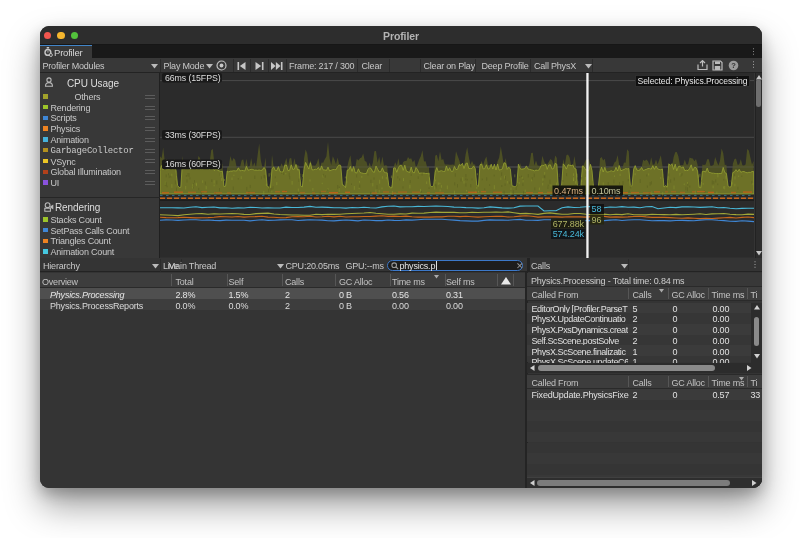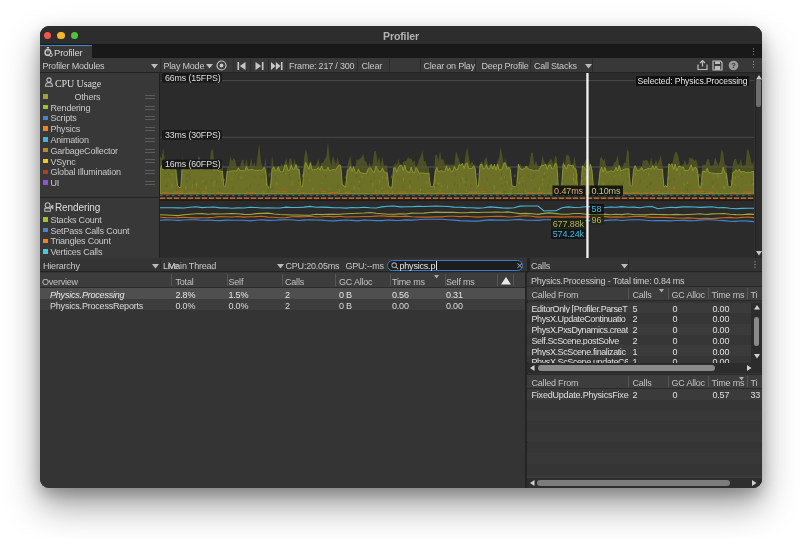--- a/index.html
+++ b/index.html
@@ -62,21 +62,21 @@
 <div style="position:absolute;left:245.5px;top:32.5px;width:1px;height:13px;background:#2b2b2b;"></div>
 <div class="t" style="position:absolute;left:249px;top:36px;">Frame: 217 / 300</div>
 <div style="position:absolute;left:316.5px;top:32.5px;width:1px;height:13px;background:#2b2b2b;"></div>
 <div class="t" style="position:absolute;left:321.5px;top:36px;">Clear</div>
 <div style="position:absolute;left:348.5px;top:32.5px;width:1px;height:13px;background:#2b2b2b;"></div>
 <div style="position:absolute;left:379.5px;top:32.5px;width:1px;height:13px;background:#2b2b2b;"></div>
 <div class="t" style="position:absolute;left:383.5px;top:36px;">Clear on Play</div>
 <div style="position:absolute;left:434.5px;top:32.5px;width:1px;height:13px;background:#2b2b2b;"></div>
 <div class="t" style="position:absolute;left:441.5px;top:36px;">Deep Profile</div>
 <div style="position:absolute;left:489.5px;top:32.5px;width:1px;height:13px;background:#2b2b2b;"></div>
-<div class="t" style="position:absolute;left:494px;top:36px;">Call Stacks</div>
+<div class="t" style="position:absolute;left:494px;top:36px;">Call PhysX</div>
 <svg class="ab" style="left:545px;top:38px" width="7" height="5">
       <path d="M0,0 L7,0 L3.5,4.5 Z" fill="#bbb"></path>
     </svg>
 <div style="position:absolute;left:552px;top:32.5px;width:1px;height:13px;background:#2b2b2b;"></div>
 <svg class="ab" style="left:657px;top:34px" width="11" height="11" viewBox="0 0 11 11">
 <path d="M1,4.5 L1,9.5 L10,9.5 L10,4.5" fill="none" stroke="#bdbdbd" stroke-width="1.2"></path>
 <path d="M5.5,6.5 L5.5,0.8 M3,3 L5.5,0.6 L8,3" fill="none" stroke="#bdbdbd" stroke-width="1.2"></path>
     </svg>
 <svg class="ab" style="left:672px;top:34px" width="11" height="11" viewBox="0 0 11 11">
 <path d="M1,1 L8.5,1 L10,2.5 L10,10 L1,10 Z" fill="none" stroke="#bdbdbd" stroke-width="1.2"></path>
@@ -86,21 +86,21 @@
 <svg class="ab" style="left:688px;top:34px" width="11" height="11" viewBox="0 0 11 11">
 <circle cx="5.5" cy="5.5" r="4.8" fill="#9a9a9a"></circle>
       <text x="5.5" y="8.2" font-size="7.5" font-family="Liberation Sans" font-weight="bold" fill="#333" text-anchor="middle">?</text>
     </svg>
 <div class="t" style="position:absolute;left:709.5px;top:34.5px;color:#b4b4b4;font-size:8px;">⋮</div>
 <div style="position:absolute;left:0;top:46.5px;width:119.5px;height:185.5px;background:#383838;border-right:1px solid #202020;"></div>
 <svg class="ab" style="left:4px;top:51px" width="10" height="10" viewBox="0 0 10 10">
 <circle cx="5" cy="3" r="2.1" fill="none" stroke="#b9b9b9" stroke-width="1.1"></circle>
 <path d="M1.5,9.3 C1.5,6.6 3,5.6 5,5.6 C7,5.6 8.5,6.6 8.5,9.3 Z" fill="none" stroke="#b9b9b9" stroke-width="1.1"></path>
     </svg>
-<div class="t h" style="position:absolute;left:15px;top:52.5px;font-family:Liberation Serif, serif;">CPU Usage</div>
+<div class="t h" style="position:absolute;left:27px;top:52.5px;">CPU Usage</div>
 <div style="position:absolute;left:3px;top:68.1px;width:4.6px;height:4.6px;background:#a1a22b;"></div>
 <div class="t" style="position:absolute;left:10.5px;top:66.9px;color:#c9c9c9;margin-left:24px;">Others</div>
 <div style="position:absolute;left:105px;top:68.7px;width:10px;height:1.2px;background:#5c5c5c;"></div>
 <div style="position:absolute;left:105px;top:71.7px;width:10px;height:1.2px;background:#5c5c5c;"></div>
 <div style="position:absolute;left:3px;top:78.9px;width:4.6px;height:4.6px;background:#9dc42a;"></div>
 <div class="t" style="position:absolute;left:10.5px;top:77.7px;color:#c9c9c9;">Rendering</div>
 <div style="position:absolute;left:105px;top:79.5px;width:10px;height:1.2px;background:#5c5c5c;"></div>
 <div style="position:absolute;left:105px;top:82.5px;width:10px;height:1.2px;background:#5c5c5c;"></div>
 <div style="position:absolute;left:3px;top:89.6px;width:4.6px;height:4.6px;background:#3f87d6;"></div>
 <div class="t" style="position:absolute;left:10.5px;top:88.4px;color:#c9c9c9;">Scripts</div>
@@ -108,21 +108,21 @@
 <div style="position:absolute;left:105px;top:93.2px;width:10px;height:1.2px;background:#5c5c5c;"></div>
 <div style="position:absolute;left:3px;top:100.4px;width:4.6px;height:4.6px;background:#ef8321;"></div>
 <div class="t" style="position:absolute;left:10.5px;top:99.2px;color:#c9c9c9;">Physics</div>
 <div style="position:absolute;left:105px;top:101.0px;width:10px;height:1.2px;background:#5c5c5c;"></div>
 <div style="position:absolute;left:105px;top:104.0px;width:10px;height:1.2px;background:#5c5c5c;"></div>
 <div style="position:absolute;left:3px;top:111.2px;width:4.6px;height:4.6px;background:#46b1da;"></div>
 <div class="t" style="position:absolute;left:10.5px;top:110.0px;color:#c9c9c9;">Animation</div>
 <div style="position:absolute;left:105px;top:111.8px;width:10px;height:1.2px;background:#5c5c5c;"></div>
 <div style="position:absolute;left:105px;top:114.8px;width:10px;height:1.2px;background:#5c5c5c;"></div>
 <div style="position:absolute;left:3px;top:121.9px;width:4.6px;height:4.6px;background:#b3901e;"></div>
-<div class="t" style="position:absolute;left:10.5px;top:120.8px;color:#c9c9c9;">GarbageCollector</div>
+<div class="t" style="position:absolute;left:10.5px;top:120.8px;color:#c9c9c9;font-family:Liberation Mono, monospace;">GarbageCollector</div>
 <div style="position:absolute;left:105px;top:122.5px;width:10px;height:1.2px;background:#5c5c5c;"></div>
 <div style="position:absolute;left:105px;top:125.5px;width:10px;height:1.2px;background:#5c5c5c;"></div>
 <div style="position:absolute;left:3px;top:132.7px;width:4.6px;height:4.6px;background:#ecc625;"></div>
 <div class="t" style="position:absolute;left:10.5px;top:131.5px;color:#c9c9c9;">VSync</div>
 <div style="position:absolute;left:105px;top:133.3px;width:10px;height:1.2px;background:#5c5c5c;"></div>
 <div style="position:absolute;left:105px;top:136.3px;width:10px;height:1.2px;background:#5c5c5c;"></div>
 <div style="position:absolute;left:3px;top:143.5px;width:4.6px;height:4.6px;background:#b2411b;"></div>
 <div class="t" style="position:absolute;left:10.5px;top:142.3px;color:#c9c9c9;">Global Illumination</div>
 <div style="position:absolute;left:105px;top:144.1px;width:10px;height:1.2px;background:#5c5c5c;"></div>
 <div style="position:absolute;left:105px;top:147.1px;width:10px;height:1.2px;background:#5c5c5c;"></div>
@@ -137,21 +137,21 @@
 <path d="M0.8,6.2 L6.4,6.2 L6.4,9.2 L0.8,9.2 Z" fill="none" stroke="#b9b9b9" stroke-width="1.1"></path>
     </svg>
 <div class="t h" style="position:absolute;left:15px;top:177px;">Rendering</div>
 <div style="position:absolute;left:3px;top:191.3px;width:4.6px;height:4.6px;background:#9dc42a;"></div>
 <div class="t" style="position:absolute;left:10.5px;top:190.1px;color:#c9c9c9;">Stacks Count</div>
 <div style="position:absolute;left:3px;top:201.9px;width:4.6px;height:4.6px;background:#3f87d6;"></div>
 <div class="t" style="position:absolute;left:10.5px;top:200.8px;color:#c9c9c9;">SetPass Calls Count</div>
 <div style="position:absolute;left:3px;top:212.6px;width:4.6px;height:4.6px;background:#ef8321;"></div>
 <div class="t" style="position:absolute;left:10.5px;top:211.4px;color:#c9c9c9;">Triangles Count</div>
 <div style="position:absolute;left:3px;top:223.2px;width:4.6px;height:4.6px;background:#46c8e0;"></div>
-<div class="t" style="position:absolute;left:10.5px;top:222.0px;color:#c9c9c9;">Vertices Calls</div>
+<div class="t" style="position:absolute;left:10.5px;top:222.0px;color:#c9c9c9;">Animation Count</div>
 <svg class="ab" style="left:120px;top:46.5px" width="594" height="185.5" viewBox="0 0 594 185.5">
 <rect x="0" y="0" width="594" height="124" fill="#2b2b2b"></rect>
 <rect x="0" y="121" width="594" height="3" fill="#262626"></rect>
 <line x1="0" y1="7.6" x2="594" y2="7.6" stroke="#4a4a4a" stroke-width="1"></line>
 <line x1="0" y1="64.3" x2="594" y2="64.3" stroke="#4a4a4a" stroke-width="1"></line>
 <line x1="0" y1="94" x2="594" y2="94" stroke="#4a4a4a" stroke-width="1"></line>
 <path d="M0,121.0 L0.0,83.3 L1.6,85.3 L3.2,74.5 L4.8,88.5 L6.4,86.0 L8.0,87.6 L9.6,88.4 L11.2,91.6 L12.8,91.5 L14.4,85.7 L16.0,91.9 L17.6,113.4 L19.2,115.0 L20.8,114.8 L22.4,83.0 L24.0,93.8 L25.6,93.8 L27.2,94.1 L28.8,93.8 L30.4,91.5 L32.0,95.0 L33.6,94.3 L35.2,95.0 L36.8,93.1 L38.4,82.9 L40.0,85.1 L41.6,93.5 L43.2,86.9 L44.8,90.0 L46.4,93.8 L48.0,94.5 L49.6,89.7 L51.2,77.3 L52.8,76.1 L54.4,90.8 L56.0,86.5 L57.6,94.0 L59.2,94.3 L60.8,94.7 L62.4,90.6 L64.0,114.6 L65.6,113.0 L67.2,94.5 L68.8,93.2 L70.4,82.9 L72.0,88.4 L73.6,85.1 L75.2,86.9 L76.8,95.0 L78.4,94.2 L80.0,94.2 L81.6,87.6 L83.2,86.2 L84.8,94.2 L86.4,85.7 L88.0,94.0 L89.6,93.6 L91.2,85.0 L92.8,93.7 L94.4,89.2 L96.0,94.4 L97.6,82.2 L99.2,70.4 L100.8,87.1 L102.4,94.4 L104.0,94.9 L105.6,84.6 L107.2,113.6 L108.8,113.2 L110.4,112.0 L112.0,81.6 L113.6,93.8 L115.2,94.3 L116.8,94.5 L118.4,95.0 L120.0,94.2 L121.6,90.2 L123.2,93.8 L124.8,89.8 L126.4,85.0 L128.0,93.8 L129.6,85.5 L131.2,85.0 L132.8,94.1 L134.4,85.2 L136.0,93.0 L137.6,92.1 L139.2,92.9 L140.8,113.9 L142.4,114.9 L144.0,86.1 L145.6,76.5 L147.2,80.4 L148.8,93.3 L150.4,87.2 L152.0,92.5 L153.6,92.5 L155.2,92.7 L156.8,90.2 L158.4,85.2 L160.0,94.2 L161.6,89.4 L163.2,89.7 L164.8,86.2 L166.4,83.4 L168.0,68.8 L169.6,85.3 L171.2,92.2 L172.8,83.3 L174.4,86.7 L176.0,91.5 L177.6,84.5 L179.2,91.5 L180.8,91.5 L182.4,112.5 L184.0,114.1 L185.6,112.6 L187.2,94.2 L188.8,87.3 L190.4,82.2 L192.0,95.0 L193.6,95.0 L195.2,95.0 L196.8,85.7 L198.4,87.5 L200.0,85.3 L201.6,84.6 L203.2,80.4 L204.8,88.1 L206.4,88.8 L208.0,94.4 L209.6,89.5 L211.2,94.4 L212.8,90.1 L214.4,78.2 L216.0,78.1 L217.6,89.8 L219.2,83.7 L220.8,92.1 L222.4,83.5 L224.0,92.7 L225.6,92.3 L227.2,92.7 L228.8,112.9 L230.4,113.5 L232.0,112.1 L233.6,94.2 L235.2,89.3 L236.8,92.8 L238.4,85.2 L240.0,93.4 L241.6,94.0 L243.2,89.0 L244.8,88.0 L246.4,88.0 L248.0,84.1 L249.6,86.1 L251.2,85.2 L252.8,89.4 L254.4,87.1 L256.0,95.0 L257.6,91.3 L259.2,86.4 L260.8,83.2 L262.4,77.2 L264.0,88.6 L265.6,88.3 L267.2,94.5 L268.8,93.7 L270.4,114.0 L272.0,114.5 L273.6,113.2 L275.2,82.7 L276.8,81.7 L278.4,88.3 L280.0,78.3 L281.6,87.1 L283.2,86.0 L284.8,91.5 L286.4,91.5 L288.0,91.5 L289.6,91.7 L291.2,91.7 L292.8,91.5 L294.4,91.9 L296.0,78.3 L297.6,82.8 L299.2,86.9 L300.8,92.4 L302.4,93.0 L304.0,92.8 L305.6,81.4 L307.2,74.3 L308.8,84.0 L310.4,91.7 L312.0,88.0 L313.6,91.5 L315.2,91.5 L316.8,114.1 L318.4,114.8 L320.0,92.1 L321.6,87.9 L323.2,92.2 L324.8,86.8 L326.4,83.5 L328.0,92.2 L329.6,92.1 L331.2,92.7 L332.8,93.2 L334.4,93.1 L336.0,93.8 L337.6,88.3 L339.2,84.6 L340.8,73.4 L342.4,83.1 L344.0,93.8 L345.6,84.9 L347.2,94.1 L348.8,93.7 L350.4,93.9 L352.0,114.5 L353.6,112.6 L355.2,114.8 L356.8,112.8 L358.4,95.0 L360.0,90.1 L361.6,94.7 L363.2,95.0 L364.8,95.0 L366.4,95.0 L368.0,95.0 L369.6,90.3 L371.2,80.1 L372.8,79.7 L374.4,92.5 L376.0,87.6 L377.6,92.6 L379.2,92.8 L380.8,92.7 L382.4,82.7 L384.0,87.9 L385.6,91.5 L387.2,91.5 L388.8,88.9 L390.4,86.0 L392.0,87.2 L393.6,92.2 L395.2,82.5 L396.8,85.0 L398.4,114.8 L400.0,113.0 L401.6,113.5 L403.2,86.0 L404.8,92.1 L406.4,82.2 L408.0,81.4 L409.6,84.5 L411.2,92.8 L412.8,93.2 L414.4,83.1 L416.0,93.3 L417.6,112.1 L419.2,112.4 L420.8,114.7 L422.4,92.6 L424.0,91.8 L425.6,86.9 L427.2,85.8 L428.8,85.9 L430.4,92.3 L432.0,92.7 L433.6,114.2 L435.2,114.2 L436.8,113.4 L438.4,113.7 L440.0,85.5 L441.6,84.1 L443.2,87.4 L444.8,85.7 L446.4,95.0 L448.0,94.8 L449.6,94.2 L451.2,94.2 L452.8,93.7 L454.4,89.5 L456.0,88.2 L457.6,82.1 L459.2,91.7 L460.8,95.0 L462.4,95.0 L464.0,89.5 L465.6,89.8 L467.2,76.2 L468.8,78.5 L470.4,112.8 L472.0,114.7 L473.6,94.9 L475.2,94.3 L476.8,95.0 L478.4,95.0 L480.0,94.6 L481.6,93.9 L483.2,86.7 L484.8,88.1 L486.4,86.5 L488.0,88.3 L489.6,92.3 L491.2,84.3 L492.8,91.8 L494.4,91.5 L496.0,86.5 L497.6,91.5 L499.2,87.1 L500.8,82.2 L502.4,92.4 L504.0,113.0 L505.6,113.0 L507.2,112.2 L508.8,92.6 L510.4,92.8 L512.0,93.2 L513.6,84.3 L515.2,79.3 L516.8,79.1 L518.4,83.6 L520.0,92.0 L521.6,92.2 L523.2,92.0 L524.8,86.5 L526.4,91.5 L528.0,91.6 L529.6,84.6 L531.2,85.3 L532.8,85.5 L534.4,88.3 L536.0,85.9 L537.6,91.9 L539.2,112.7 L540.8,112.4 L542.4,91.5 L544.0,91.9 L545.6,91.5 L547.2,86.2 L548.8,86.3 L550.4,92.7 L552.0,92.7 L553.6,91.8 L555.2,83.9 L556.8,88.8 L558.4,92.6 L560.0,87.7 L561.6,75.5 L563.2,80.1 L564.8,91.9 L566.4,91.8 L568.0,112.4 L569.6,114.7 L571.2,112.4 L572.8,90.9 L574.4,86.2 L576.0,85.6 L577.6,91.7 L579.2,91.5 L580.8,86.2 L582.4,92.2 L584.0,92.5 L585.6,91.5 L587.2,75.9 L588.8,77.6 L590.4,84.7 L592.0,91.7 L593.6,88.1 L594,121.0 Z" fill="#4e5124" opacity="0.95"></path>
 <line x1="0" y1="94" x2="594" y2="94" stroke="#6a6a6a" stroke-width="0.8" opacity="0.35"></line>
 <path d="M0,121.0 L0.0,97.5 L1.6,92.5 L3.2,96.8 L4.8,91.6 L6.4,96.7 L8.0,96.5 L9.6,96.5 L11.2,92.5 L12.8,96.4 L14.4,93.7 L16.0,97.3 L17.6,112.4 L19.2,114.5 L20.8,114.3 L22.4,89.5 L24.0,96.3 L25.6,90.9 L27.2,92.1 L28.8,92.7 L30.4,96.7 L32.0,92.3 L33.6,90.9 L35.2,90.8 L36.8,96.3 L38.4,89.3 L40.0,96.1 L41.6,95.8 L43.2,96.1 L44.8,92.3 L46.4,92.8 L48.0,91.3 L49.6,96.4 L51.2,92.5 L52.8,95.2 L54.4,97.6 L56.0,94.4 L57.6,97.3 L59.2,97.8 L60.8,98.7 L62.4,98.2 L64.0,113.6 L65.6,113.1 L67.2,98.0 L68.8,98.9 L70.4,98.1 L72.0,98.1 L73.6,97.7 L75.2,97.9 L76.8,97.8 L78.4,94.8 L80.0,97.9 L81.6,97.4 L83.2,97.6 L84.8,98.0 L86.4,93.3 L88.0,97.2 L89.6,96.8 L91.2,96.3 L92.8,96.4 L94.4,97.2 L96.0,97.1 L97.6,97.4 L99.2,97.0 L100.8,97.5 L102.4,97.1 L104.0,94.4 L105.6,96.9 L107.2,112.6 L108.8,114.6 L110.4,114.9 L112.0,96.4 L113.6,93.8 L115.2,97.4 L116.8,97.6 L118.4,93.6 L120.0,98.6 L121.6,99.0 L123.2,98.8 L124.8,92.2 L126.4,92.0 L128.0,97.7 L129.6,97.3 L131.2,91.8 L132.8,96.5 L134.4,96.1 L136.0,91.4 L137.6,97.0 L139.2,96.5 L140.8,113.2 L142.4,113.9 L144.0,96.2 L145.6,89.4 L147.2,92.8 L148.8,96.0 L150.4,89.7 L152.0,96.8 L153.6,96.8 L155.2,96.2 L156.8,96.4 L158.4,94.4 L160.0,97.2 L161.6,92.9 L163.2,96.9 L164.8,96.9 L166.4,97.5 L168.0,94.1 L169.6,97.9 L171.2,97.2 L172.8,96.6 L174.4,96.4 L176.0,96.8 L177.6,93.5 L179.2,92.1 L180.8,92.8 L182.4,112.0 L184.0,112.4 L185.6,114.6 L187.2,97.3 L188.8,96.8 L190.4,93.4 L192.0,98.4 L193.6,93.5 L195.2,99.6 L196.8,99.9 L198.4,95.8 L200.0,99.5 L201.6,99.9 L203.2,100.4 L204.8,100.5 L206.4,100.5 L208.0,96.3 L209.6,94.7 L211.2,95.6 L212.8,98.8 L214.4,99.3 L216.0,93.0 L217.6,96.1 L219.2,98.9 L220.8,98.5 L222.4,94.8 L224.0,99.0 L225.6,99.7 L227.2,99.9 L228.8,112.8 L230.4,114.9 L232.0,114.6 L233.6,95.0 L235.2,94.8 L236.8,99.3 L238.4,94.6 L240.0,92.3 L241.6,92.2 L243.2,97.4 L244.8,92.2 L246.4,98.1 L248.0,98.8 L249.6,99.5 L251.2,94.1 L252.8,99.5 L254.4,99.8 L256.0,94.5 L257.6,96.7 L259.2,100.4 L260.8,100.0 L262.4,100.1 L264.0,100.1 L265.6,100.5 L267.2,100.5 L268.8,100.2 L270.4,112.9 L272.0,113.8 L273.6,112.5 L275.2,99.1 L276.8,94.5 L278.4,98.9 L280.0,98.0 L281.6,97.7 L283.2,98.4 L284.8,98.5 L286.4,93.0 L288.0,97.6 L289.6,94.7 L291.2,98.3 L292.8,98.4 L294.4,93.4 L296.0,96.7 L297.6,96.2 L299.2,91.6 L300.8,92.3 L302.4,90.3 L304.0,95.5 L305.6,90.7 L307.2,89.9 L308.8,95.5 L310.4,95.5 L312.0,95.5 L313.6,92.9 L315.2,95.5 L316.8,112.3 L318.4,113.4 L320.0,91.8 L321.6,91.0 L323.2,95.9 L324.8,95.6 L326.4,91.7 L328.0,96.1 L329.6,95.5 L331.2,91.2 L332.8,96.1 L334.4,91.2 L336.0,97.0 L337.6,91.0 L339.2,97.1 L340.8,96.6 L342.4,95.8 L344.0,89.7 L345.6,90.3 L347.2,96.4 L348.8,94.2 L350.4,96.2 L352.0,112.7 L353.6,113.3 L355.2,113.9 L356.8,112.0 L358.4,91.2 L360.0,95.5 L361.6,96.3 L363.2,96.0 L364.8,95.5 L366.4,92.9 L368.0,96.0 L369.6,96.4 L371.2,96.8 L372.8,97.2 L374.4,97.9 L376.0,97.1 L377.6,97.4 L379.2,96.8 L380.8,93.1 L382.4,92.3 L384.0,92.5 L385.6,90.9 L387.2,96.4 L388.8,92.0 L390.4,91.8 L392.0,96.1 L393.6,95.5 L395.2,90.3 L396.8,91.2 L398.4,114.8 L400.0,113.7 L401.6,112.2 L403.2,90.8 L404.8,93.0 L406.4,96.1 L408.0,91.7 L409.6,92.2 L411.2,92.6 L412.8,91.9 L414.4,95.5 L416.0,96.0 L417.6,114.1 L419.2,112.8 L420.8,114.1 L422.4,93.0 L424.0,93.9 L425.6,96.8 L427.2,97.0 L428.8,97.5 L430.4,91.3 L432.0,97.8 L433.6,114.9 L435.2,113.8 L436.8,114.5 L438.4,113.1 L440.0,98.6 L441.6,94.1 L443.2,99.0 L444.8,94.3 L446.4,98.9 L448.0,99.0 L449.6,98.5 L451.2,97.7 L452.8,98.4 L454.4,98.3 L456.0,94.3 L457.6,98.0 L459.2,92.5 L460.8,97.8 L462.4,97.1 L464.0,96.5 L465.6,95.6 L467.2,95.9 L468.8,95.5 L470.4,113.3 L472.0,112.7 L473.6,96.2 L475.2,92.6 L476.8,97.0 L478.4,97.5 L480.0,96.9 L481.6,94.4 L483.2,97.5 L484.8,96.9 L486.4,96.3 L488.0,95.5 L489.6,95.5 L491.2,96.2 L492.8,92.7 L494.4,96.3 L496.0,93.0 L497.6,95.8 L499.2,96.4 L500.8,96.8 L502.4,95.9 L504.0,114.1 L505.6,112.6 L507.2,114.2 L508.8,90.8 L510.4,92.3 L512.0,90.7 L513.6,96.5 L515.2,91.2 L516.8,97.8 L518.4,93.6 L520.0,93.2 L521.6,94.9 L523.2,93.8 L524.8,97.8 L526.4,97.2 L528.0,97.6 L529.6,95.3 L531.2,91.8 L532.8,97.8 L534.4,94.4 L536.0,94.6 L537.6,98.1 L539.2,114.5 L540.8,114.8 L542.4,98.5 L544.0,98.2 L545.6,99.0 L547.2,95.1 L548.8,99.4 L550.4,99.6 L552.0,100.2 L553.6,100.2 L555.2,100.5 L556.8,100.5 L558.4,100.5 L560.0,100.5 L561.6,100.5 L563.2,94.4 L564.8,99.6 L566.4,100.4 L568.0,112.4 L569.6,114.2 L571.2,113.6 L572.8,99.6 L574.4,98.9 L576.0,96.6 L577.6,98.7 L579.2,96.3 L580.8,99.3 L582.4,98.6 L584.0,98.5 L585.6,99.3 L587.2,99.8 L588.8,99.3 L590.4,99.4 L592.0,98.6 L593.6,98.3 L594,121.0 Z" fill="#6d7127"></path>
 <path d="M0,121.0 L0.0,97.5 L1.6,92.5 L3.2,96.8 L4.8,91.6 L6.4,96.7 L8.0,96.5 L9.6,96.5 L11.2,92.5 L12.8,96.4 L14.4,93.7 L16.0,97.3 L17.6,112.4 L19.2,114.5 L20.8,114.3 L22.4,89.5 L24.0,96.3 L25.6,90.9 L27.2,92.1 L28.8,92.7 L30.4,96.7 L32.0,92.3 L33.6,90.9 L35.2,90.8 L36.8,96.3 L38.4,89.3 L40.0,96.1 L41.6,95.8 L43.2,96.1 L44.8,92.3 L46.4,92.8 L48.0,91.3 L49.6,96.4 L51.2,92.5 L52.8,95.2 L54.4,97.6 L56.0,94.4 L57.6,97.3 L59.2,97.8 L60.8,98.7 L62.4,98.2 L64.0,113.6 L65.6,113.1 L67.2,98.0 L68.8,98.9 L70.4,98.1 L72.0,98.1 L73.6,97.7 L75.2,97.9 L76.8,97.8 L78.4,94.8 L80.0,97.9 L81.6,97.4 L83.2,97.6 L84.8,98.0 L86.4,93.3 L88.0,97.2 L89.6,96.8 L91.2,96.3 L92.8,96.4 L94.4,97.2 L96.0,97.1 L97.6,97.4 L99.2,97.0 L100.8,97.5 L102.4,97.1 L104.0,94.4 L105.6,96.9 L107.2,112.6 L108.8,114.6 L110.4,114.9 L112.0,96.4 L113.6,93.8 L115.2,97.4 L116.8,97.6 L118.4,93.6 L120.0,98.6 L121.6,99.0 L123.2,98.8 L124.8,92.2 L126.4,92.0 L128.0,97.7 L129.6,97.3 L131.2,91.8 L132.8,96.5 L134.4,96.1 L136.0,91.4 L137.6,97.0 L139.2,96.5 L140.8,113.2 L142.4,113.9 L144.0,96.2 L145.6,89.4 L147.2,92.8 L148.8,96.0 L150.4,89.7 L152.0,96.8 L153.6,96.8 L155.2,96.2 L156.8,96.4 L158.4,94.4 L160.0,97.2 L161.6,92.9 L163.2,96.9 L164.8,96.9 L166.4,97.5 L168.0,94.1 L169.6,97.9 L171.2,97.2 L172.8,96.6 L174.4,96.4 L176.0,96.8 L177.6,93.5 L179.2,92.1 L180.8,92.8 L182.4,112.0 L184.0,112.4 L185.6,114.6 L187.2,97.3 L188.8,96.8 L190.4,93.4 L192.0,98.4 L193.6,93.5 L195.2,99.6 L196.8,99.9 L198.4,95.8 L200.0,99.5 L201.6,99.9 L203.2,100.4 L204.8,100.5 L206.4,100.5 L208.0,96.3 L209.6,94.7 L211.2,95.6 L212.8,98.8 L214.4,99.3 L216.0,93.0 L217.6,96.1 L219.2,98.9 L220.8,98.5 L222.4,94.8 L224.0,99.0 L225.6,99.7 L227.2,99.9 L228.8,112.8 L230.4,114.9 L232.0,114.6 L233.6,95.0 L235.2,94.8 L236.8,99.3 L238.4,94.6 L240.0,92.3 L241.6,92.2 L243.2,97.4 L244.8,92.2 L246.4,98.1 L248.0,98.8 L249.6,99.5 L251.2,94.1 L252.8,99.5 L254.4,99.8 L256.0,94.5 L257.6,96.7 L259.2,100.4 L260.8,100.0 L262.4,100.1 L264.0,100.1 L265.6,100.5 L267.2,100.5 L268.8,100.2 L270.4,112.9 L272.0,113.8 L273.6,112.5 L275.2,99.1 L276.8,94.5 L278.4,98.9 L280.0,98.0 L281.6,97.7 L283.2,98.4 L284.8,98.5 L286.4,93.0 L288.0,97.6 L289.6,94.7 L291.2,98.3 L292.8,98.4 L294.4,93.4 L296.0,96.7 L297.6,96.2 L299.2,91.6 L300.8,92.3 L302.4,90.3 L304.0,95.5 L305.6,90.7 L307.2,89.9 L308.8,95.5 L310.4,95.5 L312.0,95.5 L313.6,92.9 L315.2,95.5 L316.8,112.3 L318.4,113.4 L320.0,91.8 L321.6,91.0 L323.2,95.9 L324.8,95.6 L326.4,91.7 L328.0,96.1 L329.6,95.5 L331.2,91.2 L332.8,96.1 L334.4,91.2 L336.0,97.0 L337.6,91.0 L339.2,97.1 L340.8,96.6 L342.4,95.8 L344.0,89.7 L345.6,90.3 L347.2,96.4 L348.8,94.2 L350.4,96.2 L352.0,112.7 L353.6,113.3 L355.2,113.9 L356.8,112.0 L358.4,91.2 L360.0,95.5 L361.6,96.3 L363.2,96.0 L364.8,95.5 L366.4,92.9 L368.0,96.0 L369.6,96.4 L371.2,96.8 L372.8,97.2 L374.4,97.9 L376.0,97.1 L377.6,97.4 L379.2,96.8 L380.8,93.1 L382.4,92.3 L384.0,92.5 L385.6,90.9 L387.2,96.4 L388.8,92.0 L390.4,91.8 L392.0,96.1 L393.6,95.5 L395.2,90.3 L396.8,91.2 L398.4,114.8 L400.0,113.7 L401.6,112.2 L403.2,90.8 L404.8,93.0 L406.4,96.1 L408.0,91.7 L409.6,92.2 L411.2,92.6 L412.8,91.9 L414.4,95.5 L416.0,96.0 L417.6,114.1 L419.2,112.8 L420.8,114.1 L422.4,93.0 L424.0,93.9 L425.6,96.8 L427.2,97.0 L428.8,97.5 L430.4,91.3 L432.0,97.8 L433.6,114.9 L435.2,113.8 L436.8,114.5 L438.4,113.1 L440.0,98.6 L441.6,94.1 L443.2,99.0 L444.8,94.3 L446.4,98.9 L448.0,99.0 L449.6,98.5 L451.2,97.7 L452.8,98.4 L454.4,98.3 L456.0,94.3 L457.6,98.0 L459.2,92.5 L460.8,97.8 L462.4,97.1 L464.0,96.5 L465.6,95.6 L467.2,95.9 L468.8,95.5 L470.4,113.3 L472.0,112.7 L473.6,96.2 L475.2,92.6 L476.8,97.0 L478.4,97.5 L480.0,96.9 L481.6,94.4 L483.2,97.5 L484.8,96.9 L486.4,96.3 L488.0,95.5 L489.6,95.5 L491.2,96.2 L492.8,92.7 L494.4,96.3 L496.0,93.0 L497.6,95.8 L499.2,96.4 L500.8,96.8 L502.4,95.9 L504.0,114.1 L505.6,112.6 L507.2,114.2 L508.8,90.8 L510.4,92.3 L512.0,90.7 L513.6,96.5 L515.2,91.2 L516.8,97.8 L518.4,93.6 L520.0,93.2 L521.6,94.9 L523.2,93.8 L524.8,97.8 L526.4,97.2 L528.0,97.6 L529.6,95.3 L531.2,91.8 L532.8,97.8 L534.4,94.4 L536.0,94.6 L537.6,98.1 L539.2,114.5 L540.8,114.8 L542.4,98.5 L544.0,98.2 L545.6,99.0 L547.2,95.1 L548.8,99.4 L550.4,99.6 L552.0,100.2 L553.6,100.2 L555.2,100.5 L556.8,100.5 L558.4,100.5 L560.0,100.5 L561.6,100.5 L563.2,94.4 L564.8,99.6 L566.4,100.4 L568.0,112.4 L569.6,114.2 L571.2,113.6 L572.8,99.6 L574.4,98.9 L576.0,96.6 L577.6,98.7 L579.2,96.3 L580.8,99.3 L582.4,98.6 L584.0,98.5 L585.6,99.3 L587.2,99.8 L588.8,99.3 L590.4,99.4 L592.0,98.6 L593.6,98.3 L594,121.0 Z" fill="none" stroke="#99a433" stroke-width="0.9" opacity="0.85"></path>

